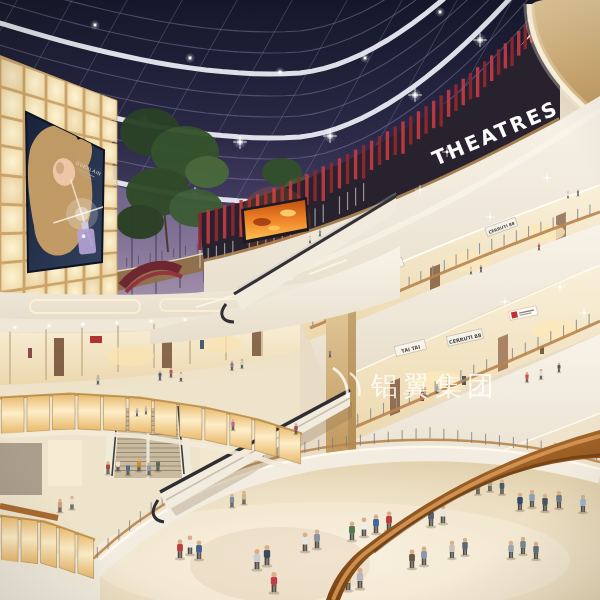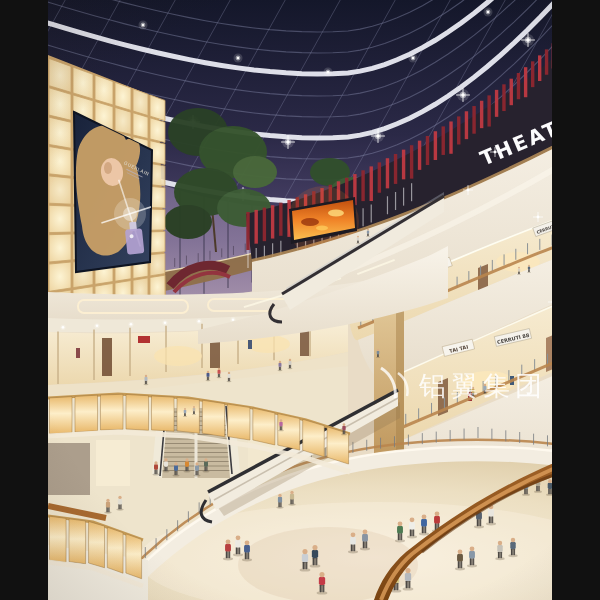--- a/index.html
+++ b/index.html
@@ -1,16 +1,16 @@
 <!DOCTYPE html>
 <html><head>
 <meta charset="utf-8">
 <style>
   html,body{margin:0;padding:0;background:#111;}
-  .stage{width:504px;height:600px;position:relative;overflow:hidden;margin:0 auto;
+  .stage{width:600px;height:600px;position:relative;overflow:hidden;margin:0 auto;
          font-family:"Liberation Sans","DejaVu Sans",sans-serif;}
   svg{position:absolute;left:0;top:0;display:block;}
   text{font-family:"DejaVu Sans","Liberation Sans",sans-serif;}
   .sign-text{font-weight:bold;}
 </style>
 </head>
 <body>
 
 <div class="stage">
 <svg id="scene" width="600" height="600" viewBox="0 0 600 600">

